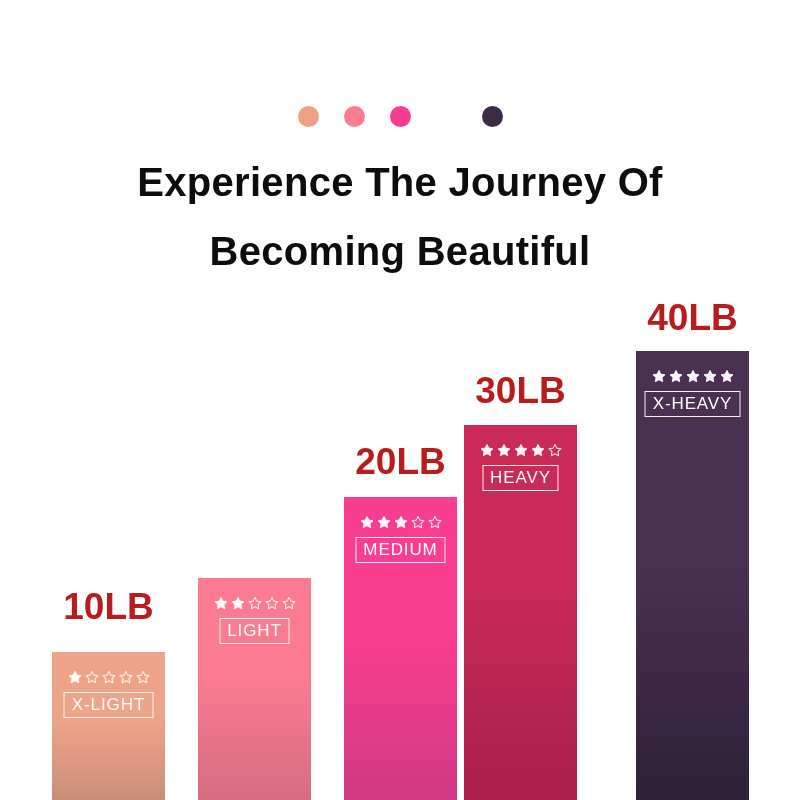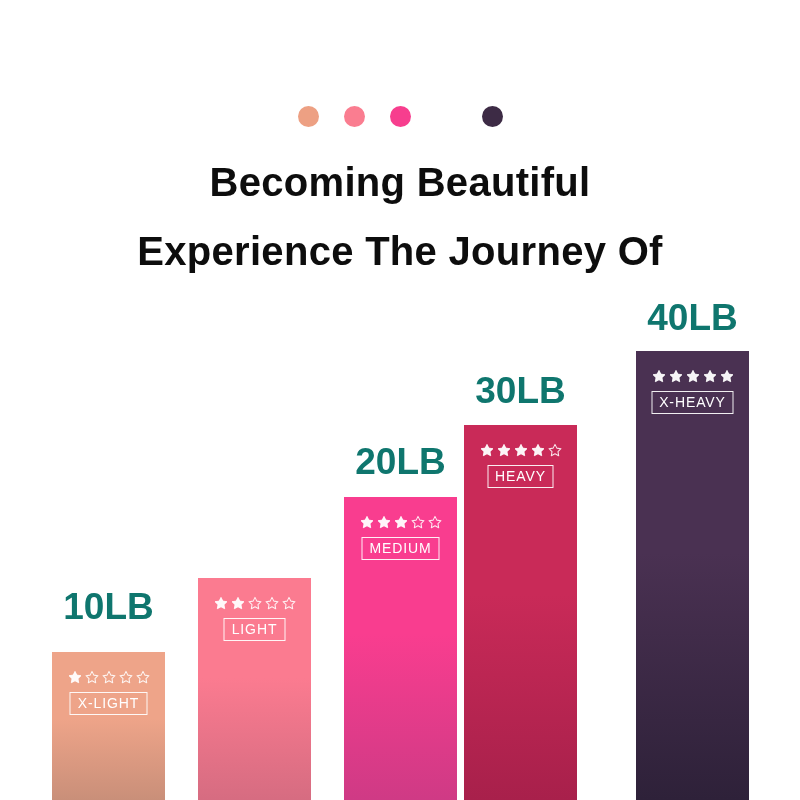--- a/index.html
+++ b/index.html
@@ -53,21 +53,21 @@
   }
   .bar {
     position:absolute;
     left:0; bottom:0; width:100%;
     overflow:hidden;
   }
   .weight {
     position:absolute;
     left:50%;
     transform:translateX(-50%);
-    color:#0f766e;
+    color:#b91c1c;
     font-weight:bold;
     font-size:37px;
     line-height:42px;
     white-space:nowrap;
   }
   .badgewrap {
     position:absolute;
     left:50%;
     transform:translateX(-50%);
     width:100%;
@@ -79,21 +79,21 @@
   }
   .stars {
     display:flex;
     gap:2px;
     line-height:1;
   }
   .stars svg { display:block; }
   .lvl {
     border:1.6px solid rgba(255,255,255,0.92);
     color:#ffffff;
-    font-size:14px;
+    font-size:17px;
     letter-spacing:0.9px;
     padding:3px 7px 4px 7px;
     white-space:nowrap;
     line-height:1;
     font-weight:400;
   }
 </style>
 </head>
 <body>
 
@@ -101,22 +101,22 @@
 
   <div class="dots">
       <span class="dot" style="background: rgb(237, 160, 131);"></span>
       <span class="dot" style="background: rgb(250, 125, 144);"></span>
       <span class="dot" style="background: rgb(247, 62, 142);"></span>
       <span class="dot"></span>
       <span class="dot" style="background: rgb(61, 43, 69);"></span>
     </div>
 
   <div class="headline">
+    <span class="ln">Experience The Journey Of</span>
     <span class="ln">Becoming Beautiful</span>
-    <span class="ln">Experience The Journey Of</span>
   </div>
 
   <div class="chart">
       <div class="col" style="left: 52px; width: 113px; height: 800px;">
         <div class="weight" style="top: 586px;">10LB</div>
         <div class="bar" style="height: 148px; background: linear-gradient(rgb(238, 164, 137) 0%, rgb(238, 164, 137) 45%, rgb(201, 143, 121) 100%); margin-top: 27px;">
           <div class="badgewrap">
             <div class="stars">
               <span>
                 <svg width="15" height="15" viewBox="0 0 24 24">

